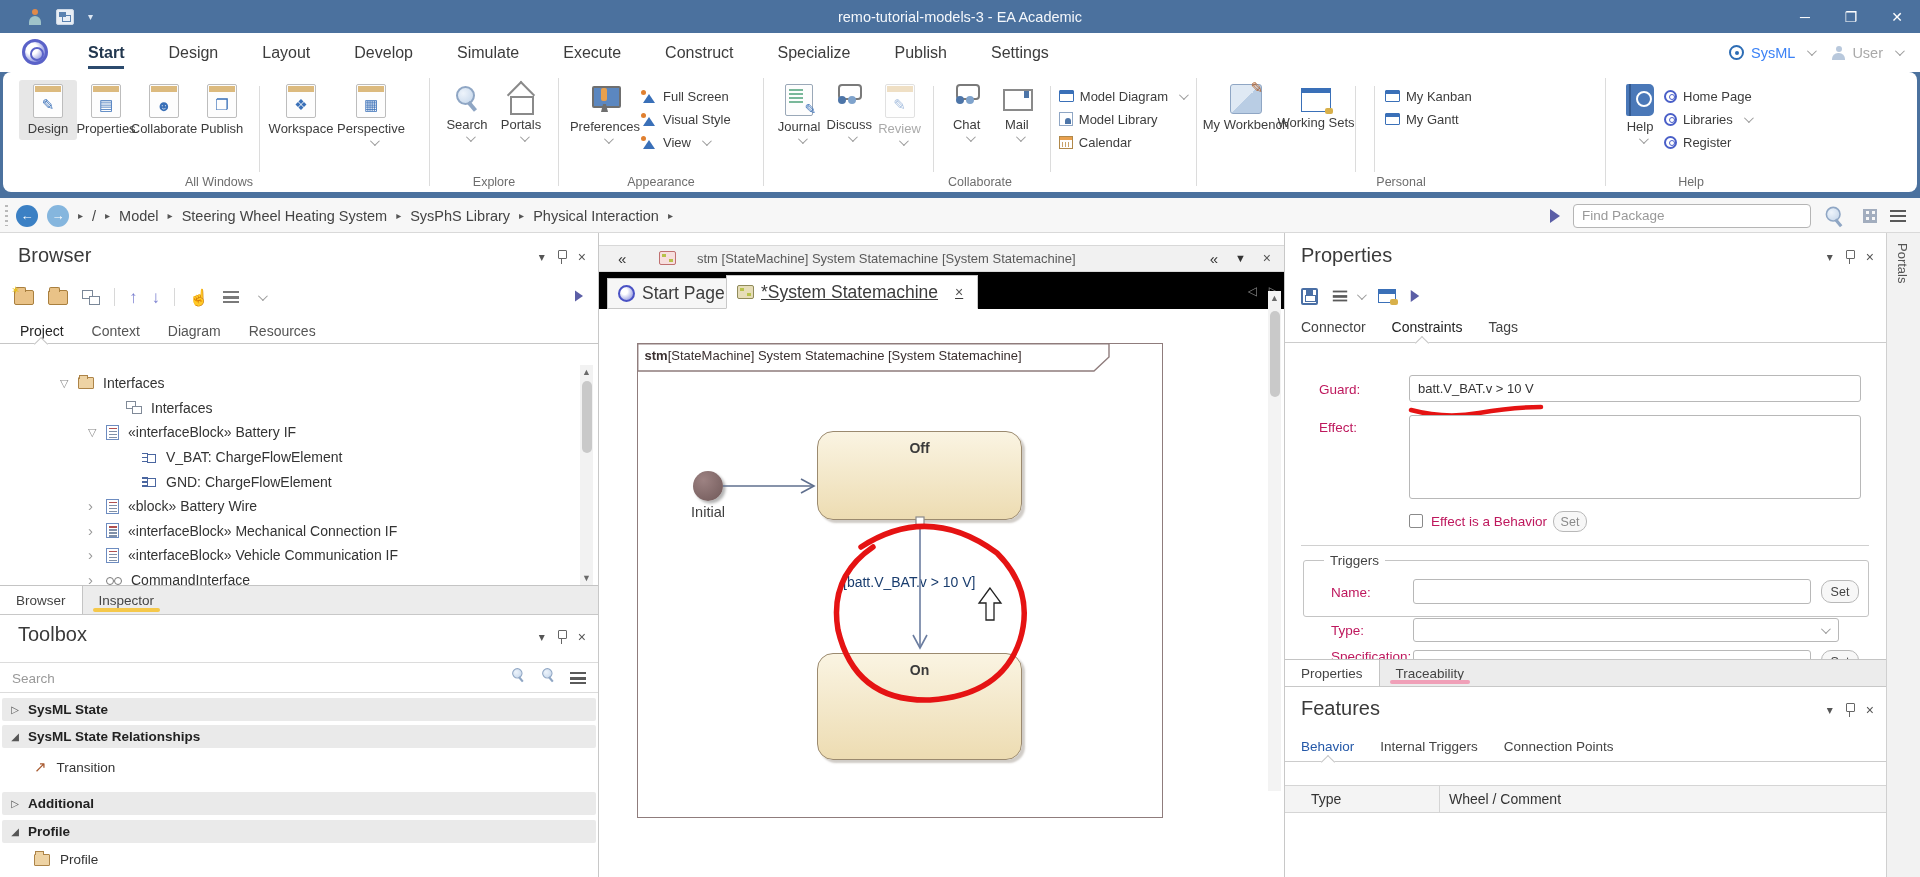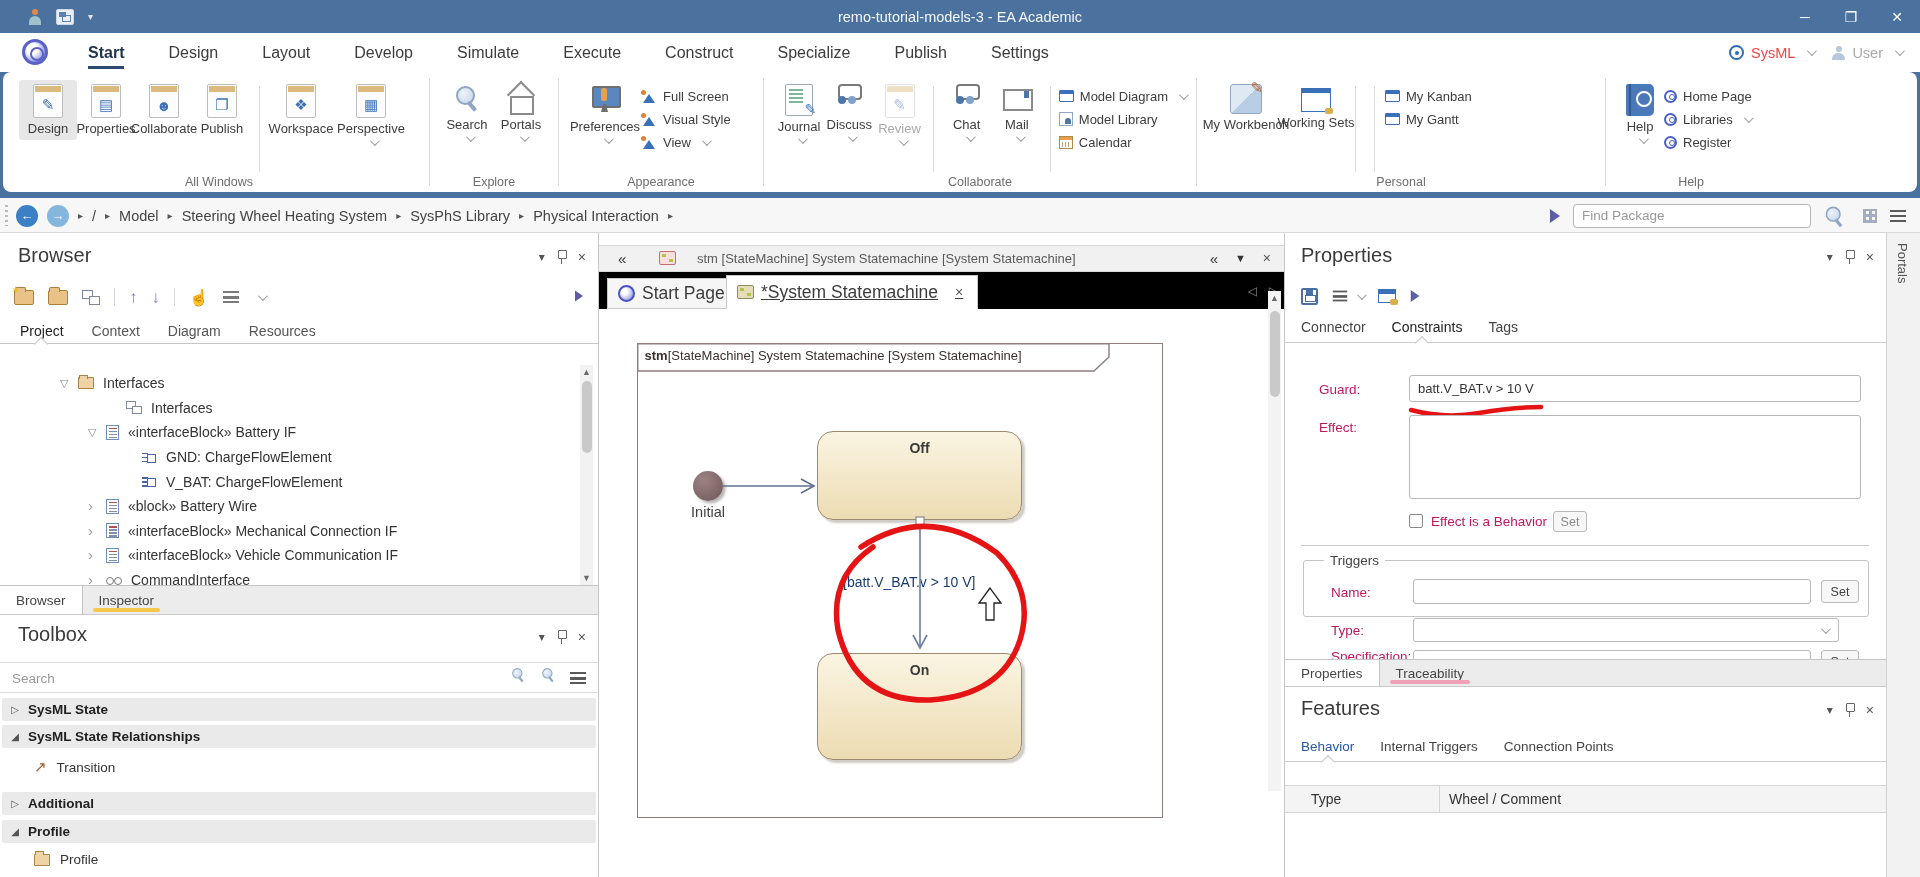--- a/index.html
+++ b/index.html
@@ -223,21 +223,21 @@
   .i-save{position:relative;width:17px;height:17px;border:2px solid #4a6fa5;border-radius:2px;}
   .i-save::before{content:"";position:absolute;left:3px;top:0;width:7px;height:5px;background:#4a6fa5;}
   .i-save::after{content:"";position:absolute;left:2px;bottom:1px;width:9px;height:5px;border:1.4px solid #4a6fa5;}
   .i-winhand{position:relative;width:18px;height:14px;border:1.4px solid #3a70b8;background:#fff;}
   .i-winhand::before{content:"";position:absolute;left:0;right:0;top:0;height:3.5px;background:#3a70b8;}
   .i-winhand::after{content:"";position:absolute;right:-3px;bottom:-3px;width:8px;height:6px;background:#d8b04a;border-radius:2px;}
   .ftabs{position:absolute;left:16px;display:flex;gap:26px;font-size:14px;color:#444;}
   .field-label{position:absolute;font-size:13.5px;color:#be185d;}
   .inputbox{position:absolute;border:1px solid #b8b8b8;border-radius:3px;background:#fff;font-size:13px;color:#333;
             padding:0 8px;display:flex;align-items:center;font-family:"Liberation Sans",sans-serif;}
-  .setbtn{position:absolute;border:1px solid #b8b8b8;border-radius:3px;background:#f7f7f7;font-size:12.5px;color:#8a8a8a;
+  .setbtn{position:absolute;border:1px solid #b8b8b8;border-radius:10px;background:#f7f7f7;font-size:12.5px;color:#8a8a8a;
           display:flex;align-items:center;justify-content:center;cursor:default;}
   .setbtn.en{color:#444;}
   .cbox{position:absolute;width:14px;height:14px;border:1.4px solid #8a8a8a;background:#fff;border-radius:2px;}
   .features{position:absolute;left:1284px;top:686px;width:602px;height:191px;background:#fff;border-left:1px solid #c8c8c8;border-top:1px solid #c8c8c8;}
   .features .ptitle{position:absolute;left:16px;top:10px;}
   .gridhead{position:absolute;left:0;top:98px;width:100%;height:28px;background:#f4f4f4;border-top:1px solid #d5d5d5;border-bottom:1px solid #d5d5d5;
             font-size:14px;color:#333;}
   .portalstrip{position:absolute;left:1886px;top:233px;width:34px;height:644px;background:#f2f2f2;border-left:1px solid #d0d0d0;}
   .portalstrip .vt{position:absolute;left:8px;top:10px;writing-mode:vertical-rl;font-size:13px;color:#555;}
 </style>
@@ -268,21 +268,21 @@
       <span class="rtab">Layout</span>
       <span class="rtab">Develop</span>
       <span class="rtab">Simulate</span>
       <span class="rtab">Execute</span>
       <span class="rtab">Construct</span>
       <span class="rtab">Specialize</span>
       <span class="rtab">Publish</span>
       <span class="rtab">Settings</span>
     </div>
     <div class="tabrow-right">
-      <span style="display:flex;align-items:center;gap:7px;color:#ef4444;">
+      <span style="display:flex;align-items:center;gap:7px;color:#3b82f6;">
         <span class="i-target"></span>
         <span>SysML</span>
         <span class="chev lite"></span>
       </span>
       <span style="display:flex;align-items:center;gap:7px;color:#a9a9a9;">
         <span class="i-user-sm"></span>
         <span>User</span>
         <span class="chev lite"></span>
       </span>
     </div>
@@ -555,25 +555,25 @@
         <span class="tic t-dgm"></span>
         <span>Interfaces</span>
       </div>
       <div class="trow" style="padding-left:88px;">
         <span class="exp">▽</span>
         <span class="tic t-doc"></span>
         <span>«interfaceBlock» Battery IF</span>
       </div>
       <div class="trow" style="padding-left:142px;">
         <span class="tic t-port"></span>
-        <span>GND: ChargeFlowElement</span>
+        <span>V_BAT: ChargeFlowElement</span>
       </div>
       <div class="trow" style="padding-left:142px;">
         <span class="tic t-port"></span>
-        <span>V_BAT: ChargeFlowElement</span>
+        <span>GND: ChargeFlowElement</span>
       </div>
       <div class="trow" style="padding-left:88px;">
         <span class="exp cl">›</span>
         <span class="tic t-doc"></span>
         <span>«block» Battery Wire</span>
       </div>
       <div class="trow" style="padding-left:88px;">
         <span class="exp cl">›</span>
         <span class="tic t-doc"></span>
         <span>«interfaceBlock» Mechanical Connection IF</span>

